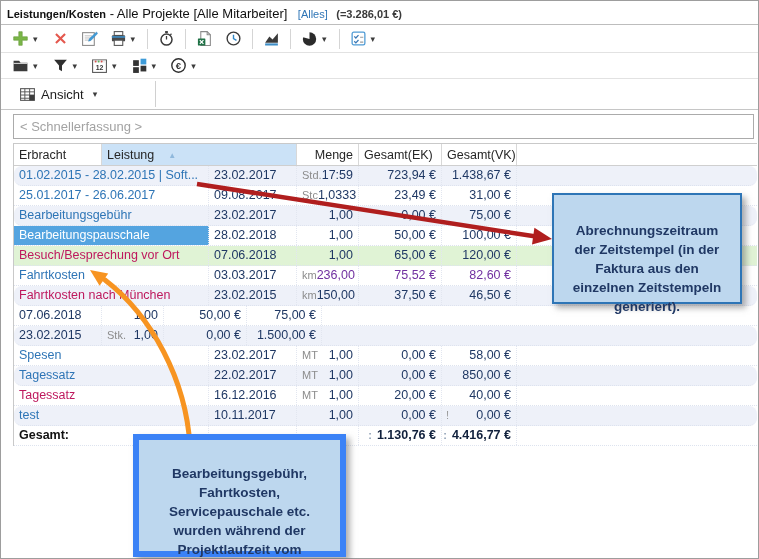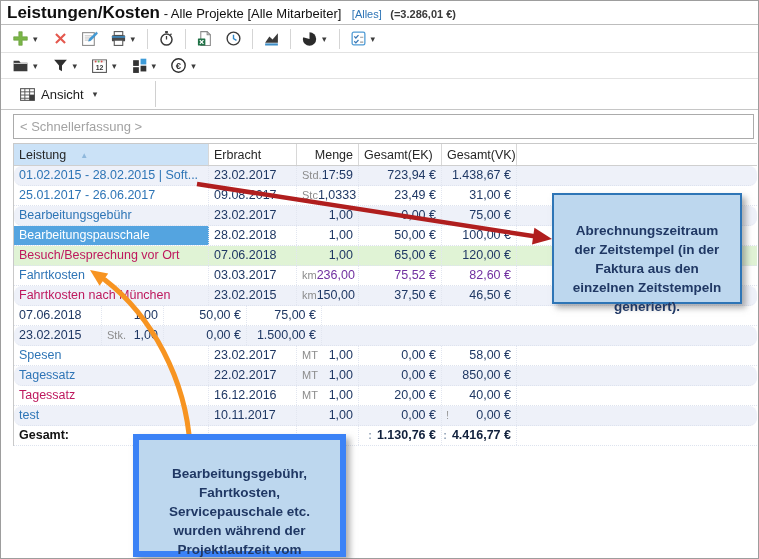--- a/index.html
+++ b/index.html
@@ -6,21 +6,21 @@
   body{
     width:759px;height:559px;position:relative;overflow:hidden;
     background:#fff;font-family:"Liberation Sans",sans-serif;
     -webkit-font-smoothing:antialiased;
   }
   .window{position:absolute;inset:0;border:1px solid #9d9d9d;box-sizing:border-box;background:#fff;}
 
   
   .titlebar{height:24px;line-height:22px;padding:1px 6px 0 6px;border-bottom:1px solid #bdbdbd;
     white-space:nowrap;box-sizing:border-box;}
-  .t-main{font-weight:bold;font-size:17px;color:#101010;}
+  .t-main{font-weight:bold;font-size:11px;color:#101010;}
   .t-rest{font-size:13px;color:#101010;}
   .t-filter{font-size:11px;color:#2e75b6;margin-left:6px;cursor:pointer;}
   .t-sum{font-size:11px;color:#3a3a3a;margin-left:4px;font-weight:bold;}
 
   
   .toolbar{display:flex;align-items:center;padding:0 5px;border-bottom:1px solid #e2e2e2;box-sizing:border-box;}
   #toolbar-main{height:28px;}
   #toolbar-filter{height:26px;}
   .tb-btn{display:flex;align-items:center;height:24px;padding:0 6px;cursor:pointer;}
   .tb-btn .icon{display:block;}
@@ -260,22 +260,22 @@
     </div>
     <div class="vsep"></div>
   </div>
 
   <div class="quickwrap">
     <input class="quick" type="text" placeholder="&lt; Schnellerfassung &gt;" style="">
   </div>
 
   <div class="table">
     <div class="thead">
+      <div class="th th-erbracht">Erbracht</div>
       <div class="th th-leistung sorted"><span>Leistung</span><span class="sortarrow">▲</span></div>
-      <div class="th th-erbracht">Erbracht</div>
       <div class="th th-menge">Menge</div>
       <div class="th th-ek">Gesamt(EK)</div>
       <div class="th th-vk">Gesamt(VK)</div>
       <div class="th th-fill"></div>
     </div>
     <div id="tbody">
         <div class="trow tint">
           <div class="c c-leistung"><span class="nm nm-blue">01.02.2015 - 28.02.2015 | Soft...</span></div>
           <div class="c c-erbracht">23.02.2017</div>
           <div class="c c-menge">

